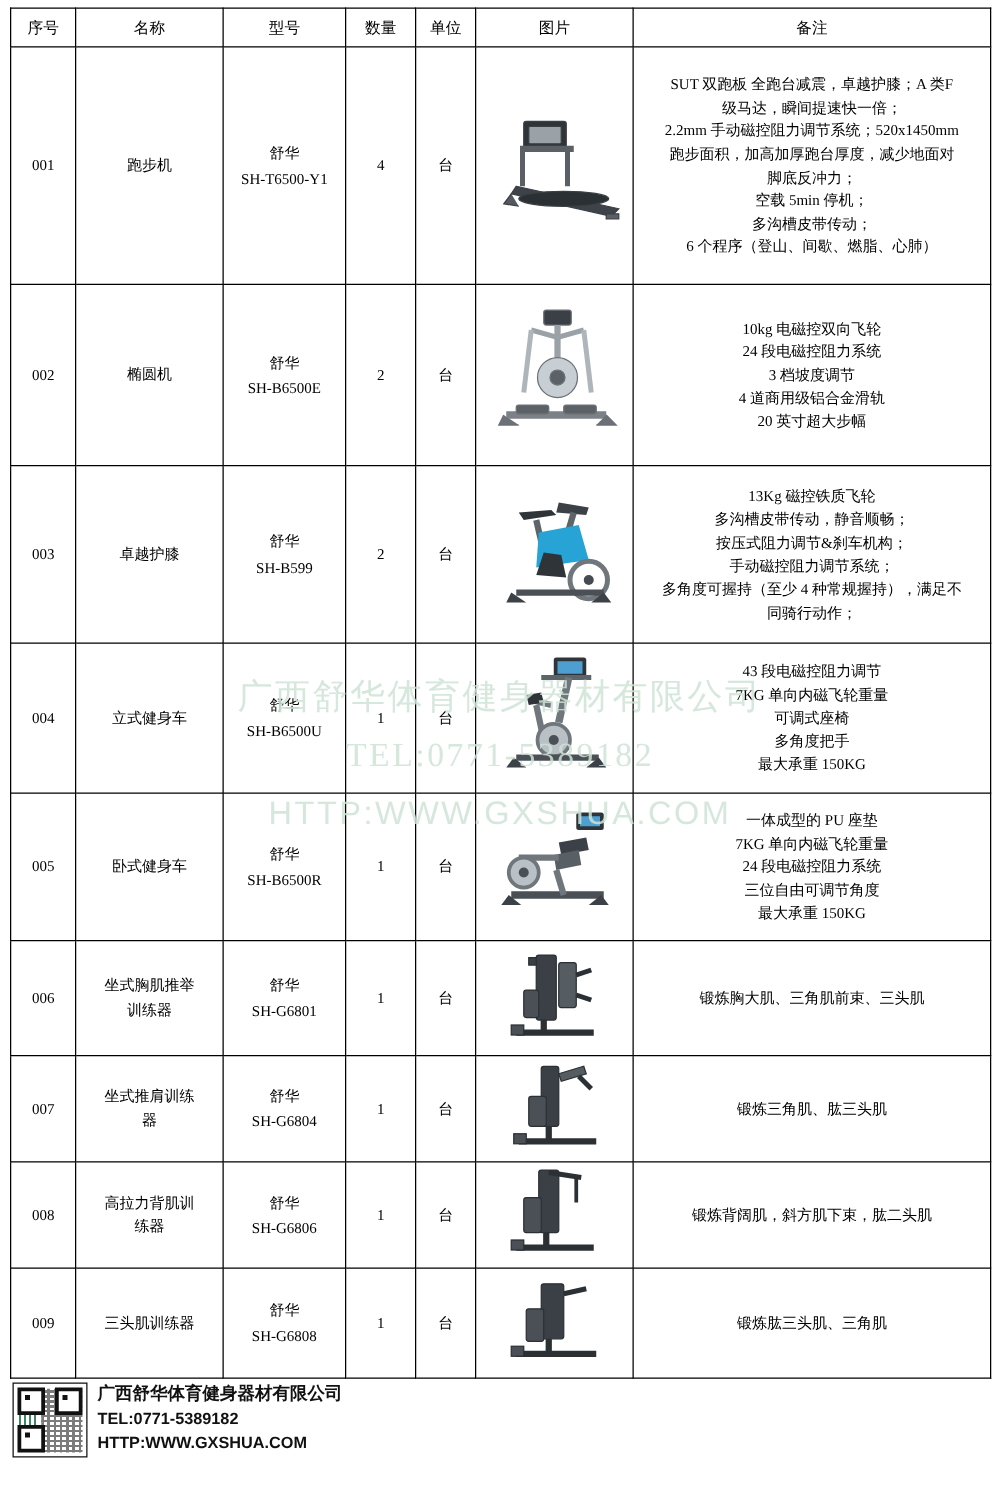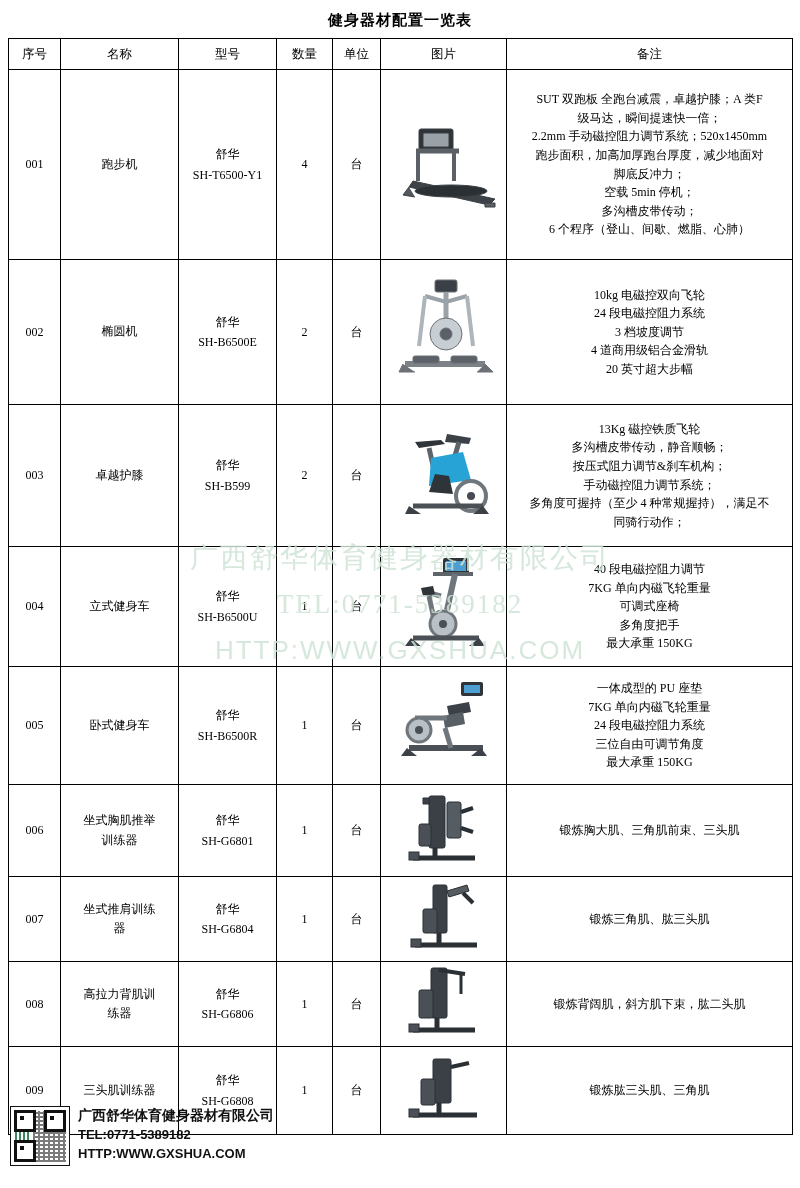--- a/index.html
+++ b/index.html
@@ -146,21 +146,20 @@
   .footer-text .ln2, .footer-text .ln3 { font-size: 13px; font-weight: bold; color: #111; }
 
   
   .pic-wrap { display: flex; align-items: center; justify-content: center; }
 </style>
 </head>
 <body>
 
 <div class="page">
 
-  <div class="doc-title">健身器材配置一览表</div>
 
   <table class="equip">
     <colgroup>
       <col class="c-idx">
         <col class="c-name">
         <col class="c-model">
         <col class="c-qty">
       <col class="c-unit">
         <col class="c-img">
         <col class="c-note">
@@ -323,21 +322,21 @@
                 <circle cx="58" cy="72" r="13" fill="#b9c0c6" stroke="#6f767c" stroke-width="3"></circle>
                 <circle cx="58" cy="72" r="4" fill="#4a5056"></circle>
                 <path d="M28 86 L94 86" stroke="#4a5056" stroke-width="5" fill="none"></path>
                 <path d="M26 86 L20 94 L36 94" fill="#3b4147"></path>
                 <path d="M94 86 L100 94 L84 94" fill="#3b4147"></path>
               </g>
             </svg>
           </div>
         </td>
         <td class="note">
-          <span class="nl">40 段电磁控阻力调节</span>
+          <span class="nl">43 段电磁控阻力调节</span>
           <span class="nl">7KG 单向内磁飞轮重量</span>
           <span class="nl">可调式座椅</span>
           <span class="nl">多角度把手</span>
           <span class="nl">最大承重 150KG</span>
         </td>
       </tr>
 
       <tr style="height:118px;">
         <td>005</td>
         <td class="name">

